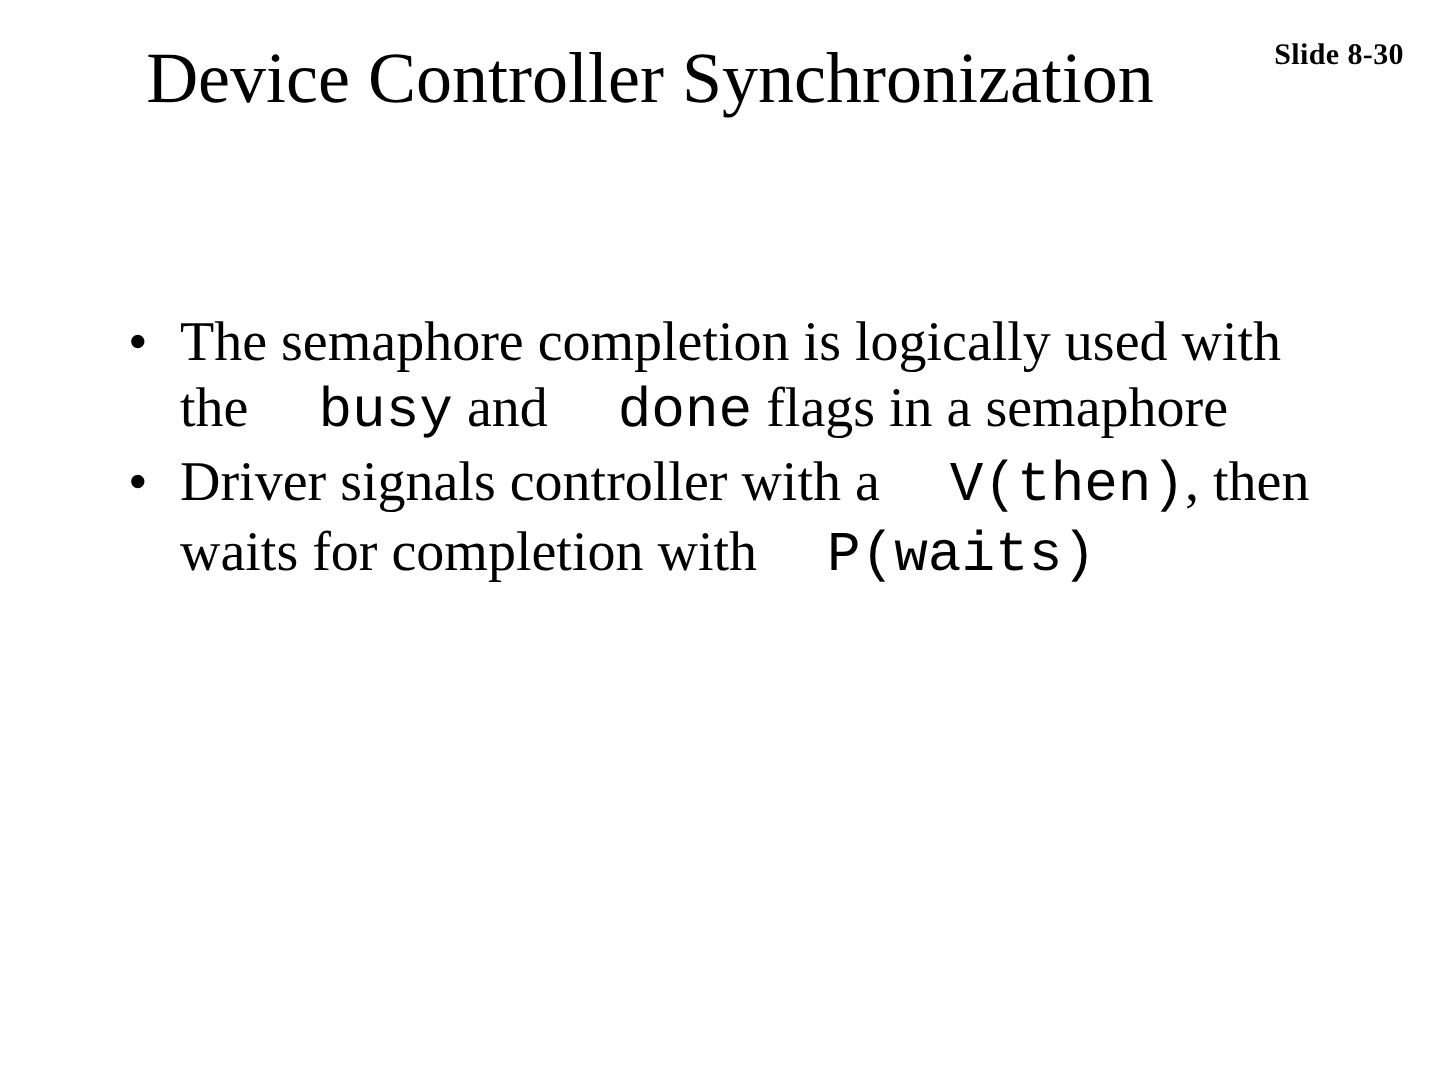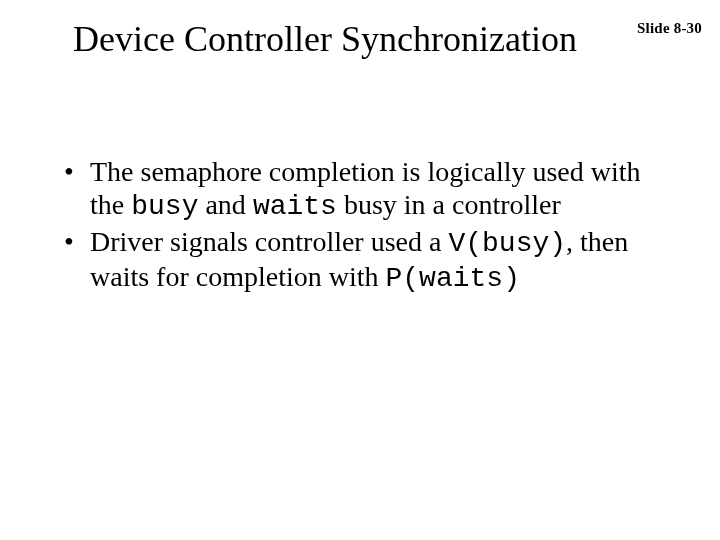--- a/index.html
+++ b/index.html
@@ -63,35 +63,36 @@
   ul.bullets > li::before {
     content: "•";
     position: absolute;
     left: 2px;
     top: 0;
     font-size: 28px;
     line-height: 1.18;
   }
   .mono {
     font-family: "Courier New", Courier, monospace;
+    margin-left: 28px;
   }
 </style>
 </head>
 <body>
 
 <div class="slide">
 
   <div class="slide-number">Slide 8-30</div>
 
   <div class="title">Device Controller Synchronization</div>
 
   <div class="body">
     <ul class="bullets">
       <li>
-        <span>The semaphore completion is logically used with the </span><span class="mono">busy</span><span> and </span><span class="mono">waits</span><span> busy in a controller</span>
+        <span>The semaphore completion is logically used with the </span><span class="mono">busy</span><span> and </span><span class="mono">done</span><span> flags in a semaphore</span>
       </li>
       <li>
-        <span>Driver signals controller used a </span><span class="mono">V(busy)</span><span>, then waits for completion with </span><span class="mono">P(waits)</span>
+        <span>Driver signals controller with a </span><span class="mono">V(then)</span><span>, then waits for completion with </span><span class="mono">P(waits)</span>
       </li>
     </ul>
   </div>
 
 </div>
 
 </body></html>

